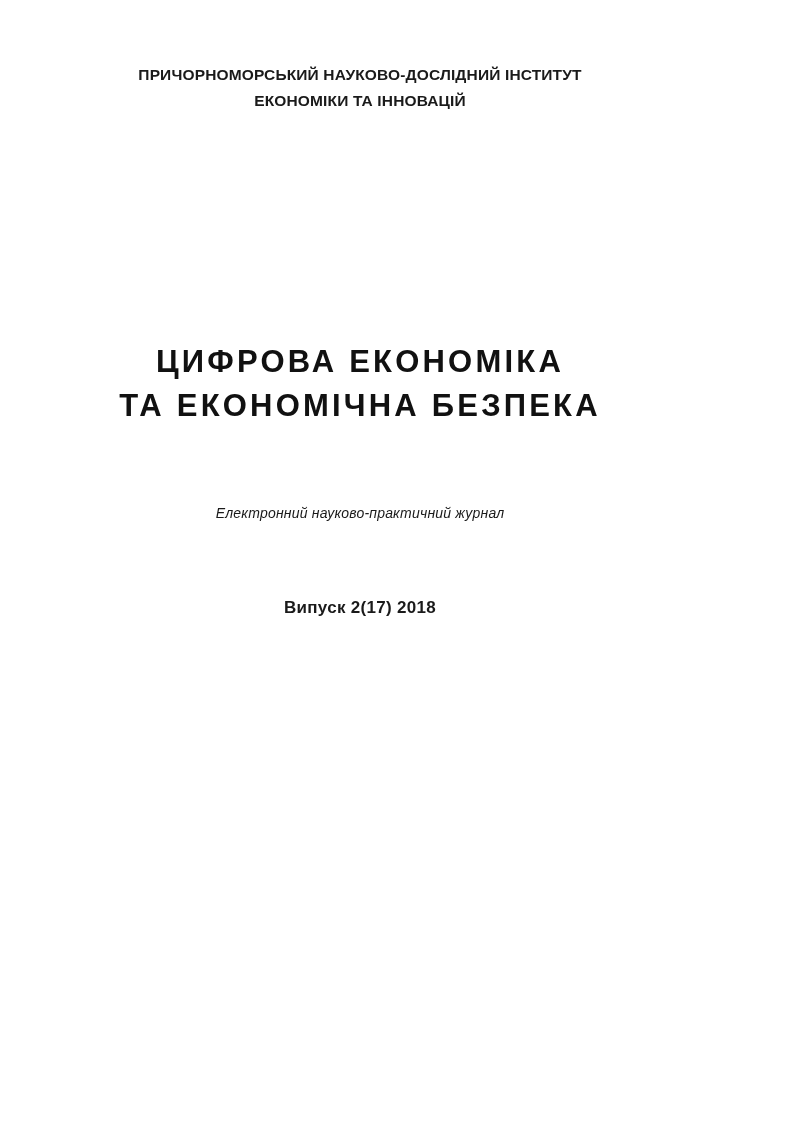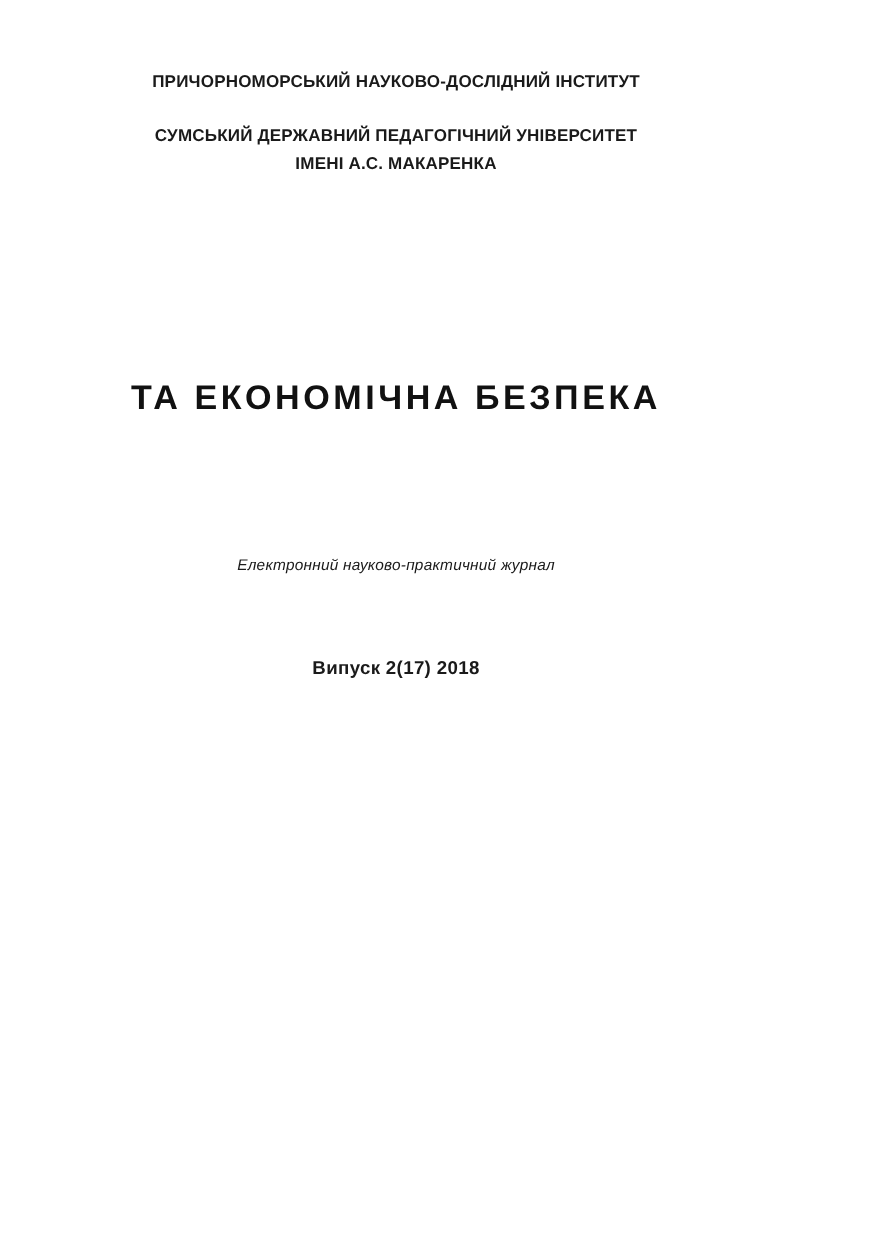--- a/index.html
+++ b/index.html
@@ -90,30 +90,28 @@
 </style>
 </head>
 <body>
 
 <div class="page">
 
   <div class="institutions">
 
     <div class="inst-block">
       <span class="inst-line">ПРИЧОРНОМОРСЬКИЙ НАУКОВО-ДОСЛІДНИЙ ІНСТИТУТ</span>
+      <span class="inst-line">ЕКОНОМІКИ ТА ІННОВАЦІЙ</span>
     </div>
 
-    <div class="inst-block">
-      <span class="inst-line">СУМСЬКИЙ ДЕРЖАВНИЙ ПЕДАГОГІЧНИЙ УНІВЕРСИТЕТ</span>
-      <span class="inst-line">ІМЕНІ А.С. МАКАРЕНКА</span>
-    </div>
 
   </div>
 
   <div class="journal-title">
+    <span class="t-line">ЦИФРОВА ЕКОНОМІКА</span>
     <span class="t-line">ТА ЕКОНОМІЧНА БЕЗПЕКА</span>
   </div>
 
   <div class="subtitle">Електронний науково-практичний журнал</div>
 
   <div class="issue">Випуск 2(17) 2018</div>
 
 </div>
 
 </body></html>

